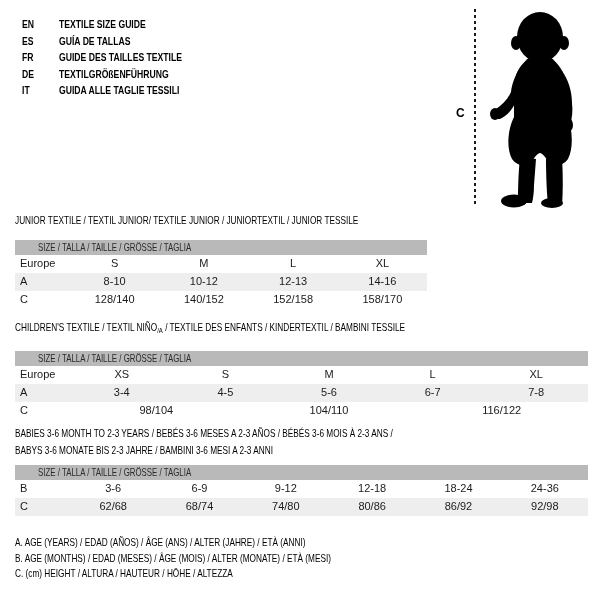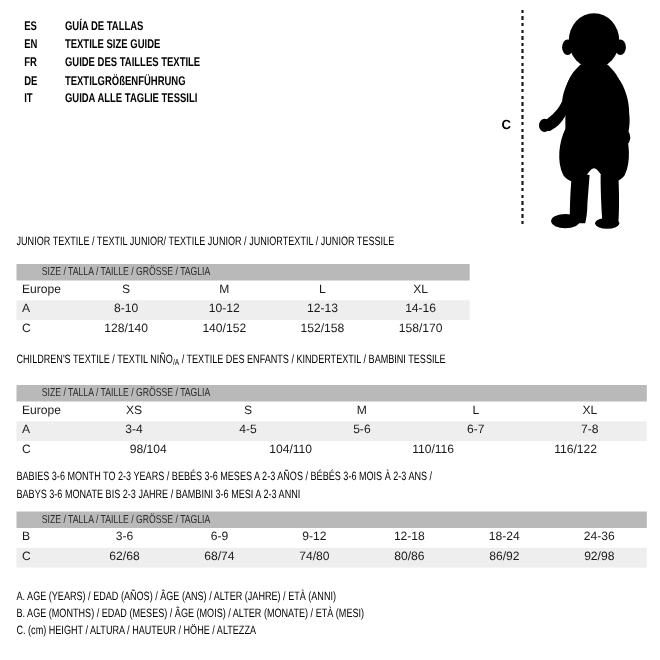--- a/index.html
+++ b/index.html
@@ -56,26 +56,26 @@
     font-size:11px;color:var(--title-ink)}
   .footnote{line-height:15.7px}
 </style>
 </head>
 <body>
 
 <div class="page">
 
   <div class="lang-list">
       <div class="lang-row">
+        <span class="lang-code"><span class="cond">EN</span></span>
+        <span class="cond">TEXTILE SIZE GUIDE</span>
+      </div>
+      <div class="lang-row">
         <span class="lang-code"><span class="cond">ES</span></span>
         <span class="cond">GUÍA DE TALLAS</span>
-      </div>
-      <div class="lang-row">
-        <span class="lang-code"><span class="cond">EN</span></span>
-        <span class="cond">TEXTILE SIZE GUIDE</span>
       </div>
       <div class="lang-row">
         <span class="lang-code"><span class="cond">FR</span></span>
         <span class="cond">GUIDE DES TAILLES TEXTILE</span>
       </div>
       <div class="lang-row">
         <span class="lang-code"><span class="cond">DE</span></span>
         <span class="cond">TEXTILGRÖßENFÜHRUNG</span>
       </div>
       <div class="lang-row">
@@ -155,21 +155,20 @@
           <div class="t-cell">3-4</div>
           <div class="t-cell">4-5</div>
           <div class="t-cell">5-6</div>
           <div class="t-cell">6-7</div>
           <div class="t-cell">7-8</div>
         </div>
         <div class="t-row">
           <div class="t-label">C</div>
           <div class="t-cell">98/104</div>
           <div class="t-cell">104/110</div>
-          <div class="t-cell">110/116</div>
           <div class="t-cell">116/122</div>
         </div>
       </div>
   </section>
 
   <section class="sec" id="sec-babies">
     <h2 class="sec-title">
         <div class="line"><span class="cond">BABIES 3-6 MONTH TO 2-3 YEARS / BEBÉS 3-6 MESES A 2-3 AÑOS / BÉBÉS 3-6 MOIS À 2-3 ANS /</span></div>
         <div class="line"><span class="cond">BABYS 3-6 MONATE BIS 2-3 JAHRE / BAMBINI 3-6 MESI A 2-3 ANNI</span></div>
       </h2>

